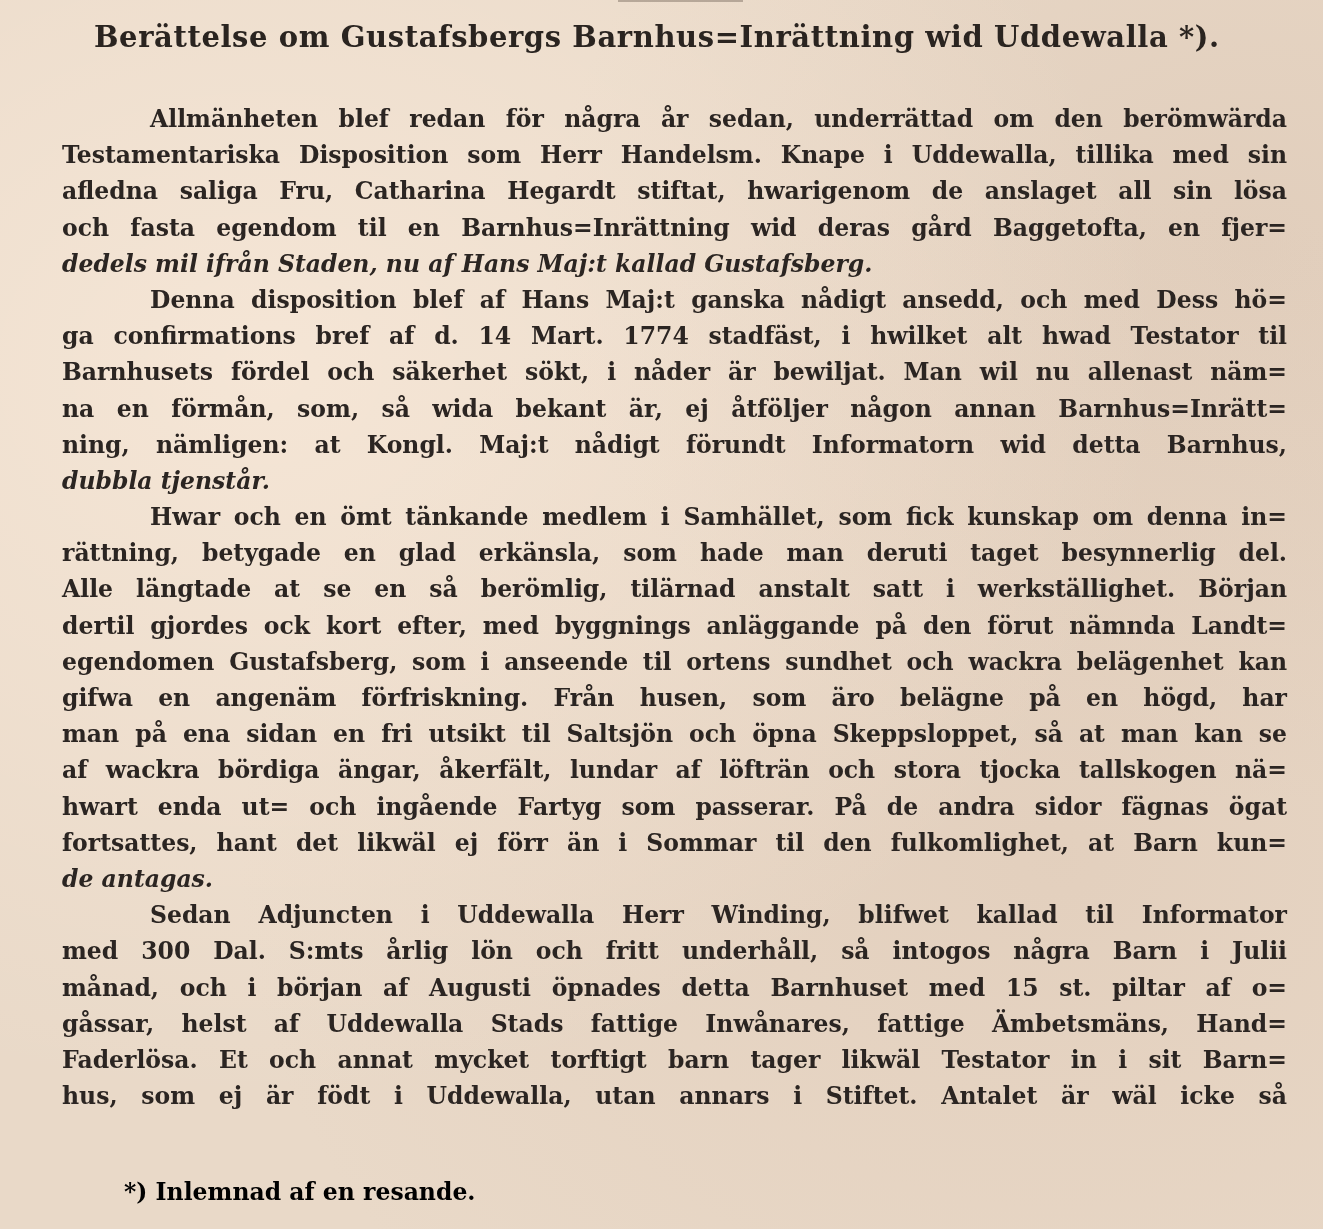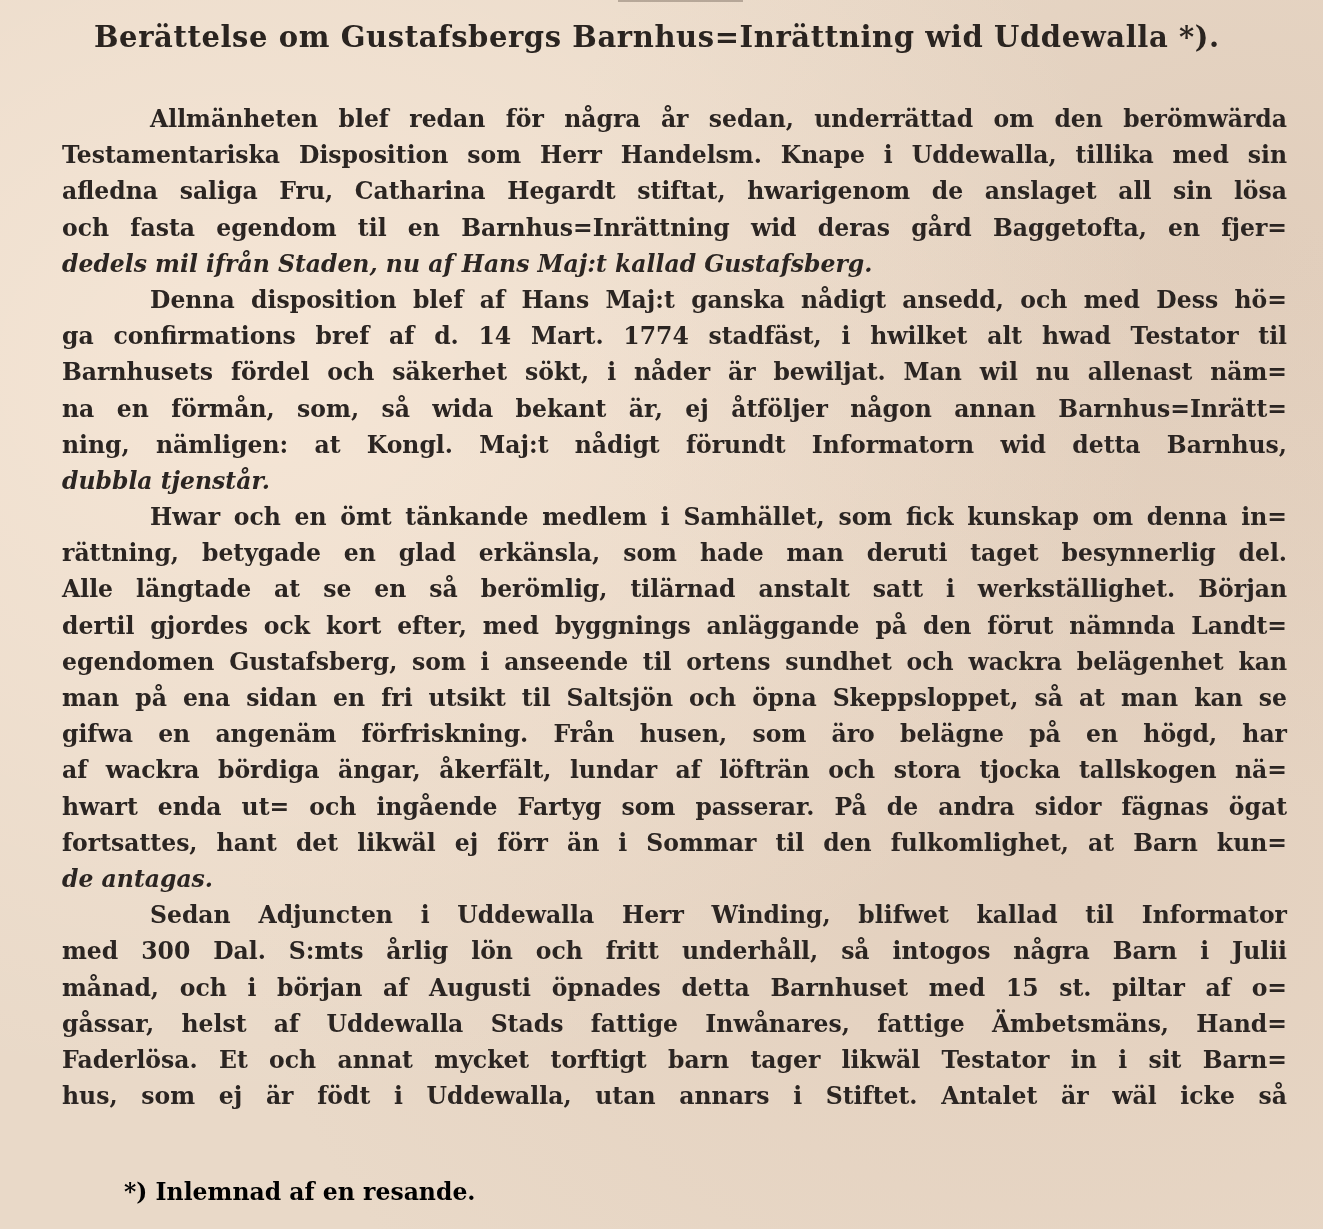--- a/index.html
+++ b/index.html
@@ -66,22 +66,22 @@
       <div class="line">ning, nämligen: at Kongl. Maj:t nådigt förundt Informatorn wid detta Barnhus,</div>
       <div class="line last">dubbla tjenstår.</div>
     </div>
 
     <div>
       <div class="line indent">Hwar och en ömt tänkande medlem i Samhället, som fick kunskap om denna in=</div>
       <div class="line">rättning, betygade en glad erkänsla, som hade man deruti taget besynnerlig del.</div>
       <div class="line">Alle längtade at se en så berömlig, tilärnad anstalt satt i werkställighet. Början</div>
       <div class="line">dertil gjordes ock kort efter, med byggnings anläggande på den förut nämnda Landt=</div>
       <div class="line">egendomen Gustafsberg, som i anseende til ortens sundhet och wackra belägenhet kan</div>
+      <div class="line">gifwa en angenäm förfriskning. Från husen, som äro belägne på en högd, har</div>
       <div class="line">man på ena sidan en fri utsikt til Saltsjön och öpna Skeppsloppet, så at man kan se</div>
-      <div class="line">gifwa en angenäm förfriskning. Från husen, som äro belägne på en högd, har</div>
       <div class="line">af wackra bördiga ängar, åkerfält, lundar af löfträn och stora tjocka tallskogen nä=</div>
       <div class="line">hwart enda ut= och ingående Fartyg som passerar. På de andra sidor fägnas ögat</div>
       <div class="line">fortsattes, hant det likwäl ej förr än i Sommar til den fulkomlighet, at Barn kun=</div>
       <div class="line last">de antagas.</div>
     </div>
 
     <div>
       <div class="line indent">Sedan Adjuncten i Uddewalla Herr Winding, blifwet kallad til Informator</div>
       <div class="line">med 300 Dal. S:mts årlig lön och fritt underhåll, så intogos några Barn i Julii</div>
       <div class="line">månad, och i början af Augusti öpnades detta Barnhuset med 15 st. piltar af o=</div>

